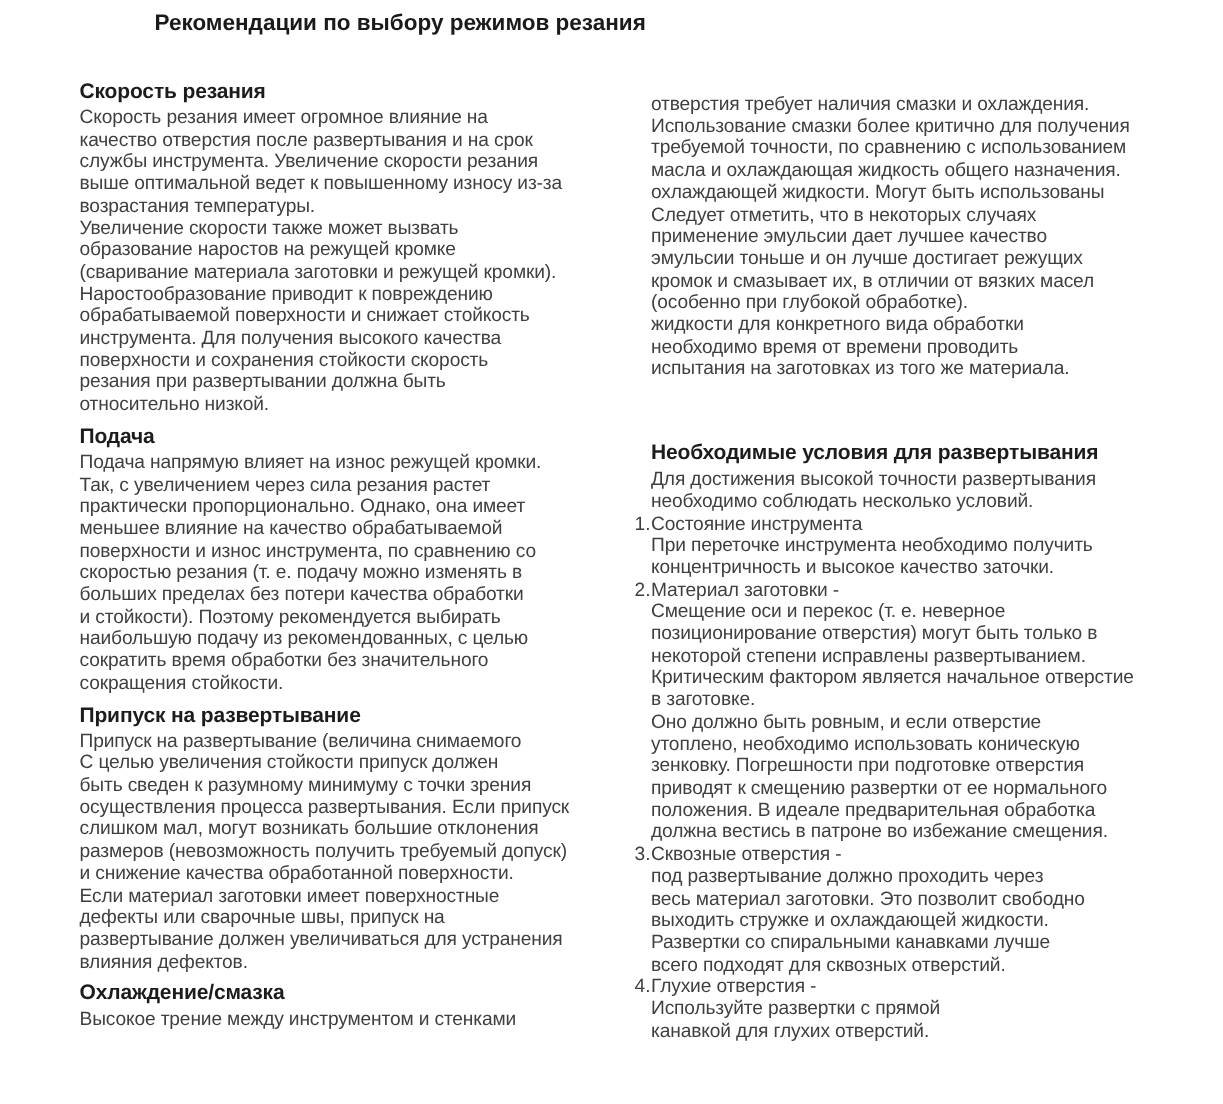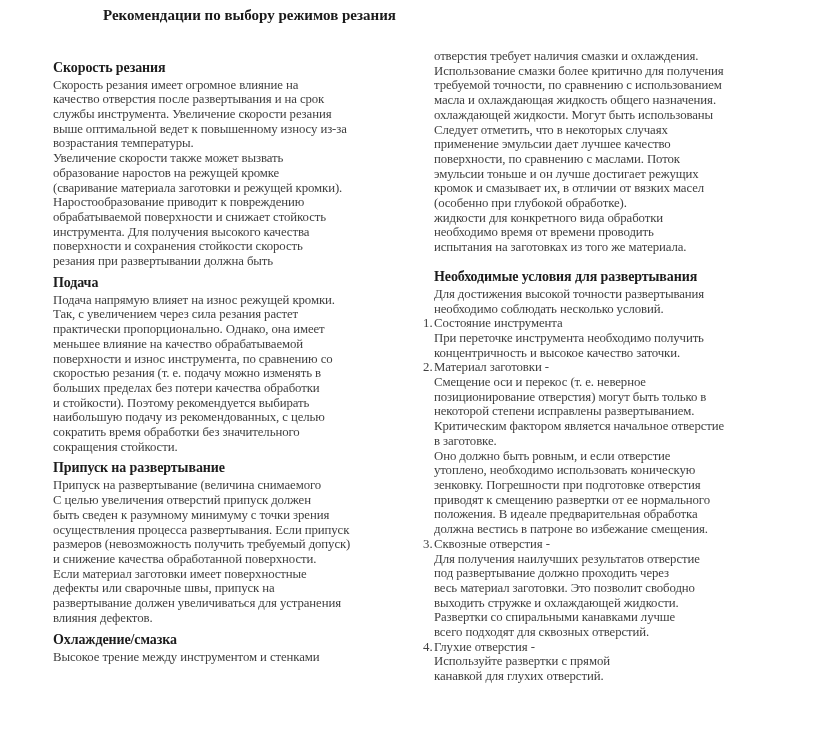--- a/index.html
+++ b/index.html
@@ -6,49 +6,49 @@
     margin: 0;
     padding: 0;
     background: #ffffff;
   }
   .page {
     position: relative;
     width: 815px;
     height: 736px;
     background: #ffffff;
     overflow: hidden;
-    font-family: Liberation Serif, serif;
+    font-family: Liberation Sans, sans-serif;
   }
   .title {
     position: absolute;
     left: 103px;
     top: 6px;
     margin: 0;
     font-size: 15px;
     line-height: 19px;
     font-weight: bold;
     color: #1a1a1a;
     white-space: nowrap;
   }
   .columns {
     position: absolute;
     left: 53px;
-    top: 39px;
+    top: 52px;
     display: flex;
-    align-items: center;
+    align-items: flex-start;
   }
   .col {
     box-sizing: border-box;
   }
   .col-left  { width: 381px; }
   .col-right { width: 381px; padding-top: 10px; }
 
   .block { margin: 0; }
   .col > .block + .block { margin-top: 5px; }
-  .col > .block.gap-large { margin-top: 13px; }
+  .col > .block.gap-large { margin-top: 40px; }
 
   .heading {
     margin: 0 0 2px 0;
     font-size: 14px;
     line-height: 17px;
     font-weight: bold;
     color: #1c1c1c;
     white-space: nowrap;
     letter-spacing: -0.1px;
   }
@@ -85,41 +85,43 @@
           <div class="line">выше оптимальной ведет к повышенному износу из-за</div>
           <div class="line">возрастания температуры.</div>
           <div class="line">Увеличение скорости также может вызвать</div>
           <div class="line">образование наростов на режущей кромке</div>
           <div class="line">(сваривание материала заготовки и режущей кромки).</div>
           <div class="line">Наростообразование приводит к повреждению</div>
           <div class="line">обрабатываемой поверхности и снижает стойкость</div>
           <div class="line">инструмента. Для получения высокого качества</div>
           <div class="line">поверхности и сохранения стойкости скорость</div>
           <div class="line">резания при развертывании должна быть</div>
+          <div class="line">относительно низкой.</div>
         </section>
         <section class="block">
           <h2 class="heading">Подача</h2>
           <div class="line">Подача напрямую влияет на износ режущей кромки.</div>
           <div class="line">Так, с увеличением через сила резания растет</div>
           <div class="line">практически пропорционально. Однако, она имеет</div>
           <div class="line">меньшее влияние на качество обрабатываемой</div>
           <div class="line">поверхности и износ инструмента, по сравнению со</div>
           <div class="line">скоростью резания (т. е. подачу можно изменять в</div>
           <div class="line">больших пределах без потери качества обработки</div>
           <div class="line">и стойкости). Поэтому рекомендуется выбирать</div>
           <div class="line">наибольшую подачу из рекомендованных, с целью</div>
           <div class="line">сократить время обработки без значительного</div>
           <div class="line">сокращения стойкости.</div>
         </section>
         <section class="block">
           <h2 class="heading">Припуск на развертывание</h2>
           <div class="line">Припуск на развертывание (величина снимаемого</div>
-          <div class="line">С целью увеличения отверстий припуск должен</div>
+          <div class="line">С целью увеличения стойкости припуск должен</div>
           <div class="line">быть сведен к разумному минимуму с точки зрения</div>
           <div class="line">осуществления процесса развертывания. Если припуск</div>
+          <div class="line">слишком мал, могут возникать большие отклонения</div>
           <div class="line">размеров (невозможность получить требуемый допуск)</div>
           <div class="line">и снижение качества обработанной поверхности.</div>
           <div class="line">Если материал заготовки имеет поверхностные</div>
           <div class="line">дефекты или сварочные швы, припуск на</div>
           <div class="line">развертывание должен увеличиваться для устранения</div>
           <div class="line">влияния дефектов.</div>
         </section>
         <section class="block">
           <h2 class="heading">Охлаждение/смазка</h2>
           <div class="line">Высокое трение между инструментом и стенками</div>
@@ -127,21 +129,20 @@
       </div>
     <div class="col col-right">
         <section class="block">
           <div class="line">отверстия требует наличия смазки и охлаждения.</div>
           <div class="line">Использование смазки более критично для получения</div>
           <div class="line">требуемой точности, по сравнению с использованием</div>
           <div class="line">масла и охлаждающая жидкость общего назначения.</div>
           <div class="line">охлаждающей жидкости. Могут быть использованы</div>
           <div class="line">Следует отметить, что в некоторых случаях</div>
           <div class="line">применение эмульсии дает лучшее качество</div>
-          <div class="line">поверхности, по сравнению с маслами. Поток</div>
           <div class="line">эмульсии тоньше и он лучше достигает режущих</div>
           <div class="line">кромок и смазывает их, в отличии от вязких масел</div>
           <div class="line">(особенно при глубокой обработке).</div>
           <div class="line">жидкости для конкретного вида обработки</div>
           <div class="line">необходимо время от времени проводить</div>
           <div class="line">испытания на заготовках из того же материала.</div>
         </section>
         <section class="block gap-large">
           <h2 class="heading">Необходимые условия для развертывания</h2>
           <div class="line">Для достижения высокой точности развертывания</div>
@@ -168,21 +169,20 @@
               <div class="line">зенковку. Погрешности при подготовке отверстия</div>
               <div class="line">приводят к смещению развертки от ее нормального</div>
               <div class="line">положения. В идеале предварительная обработка</div>
               <div class="line">должна вестись в патроне во избежание смещения.</div>
             </div>
           </div>
           <div class="num-item">
             <span class="num">3.</span>
             <div class="item-lines">
               <div class="line">Сквозные отверстия -</div>
-              <div class="line">Для получения наилучших результатов отверстие</div>
               <div class="line">под развертывание должно проходить через</div>
               <div class="line">весь материал заготовки. Это позволит свободно</div>
               <div class="line">выходить стружке и охлаждающей жидкости.</div>
               <div class="line">Развертки со спиральными канавками лучше</div>
               <div class="line">всего подходят для сквозных отверстий.</div>
             </div>
           </div>
           <div class="num-item">
             <span class="num">4.</span>
             <div class="item-lines">

